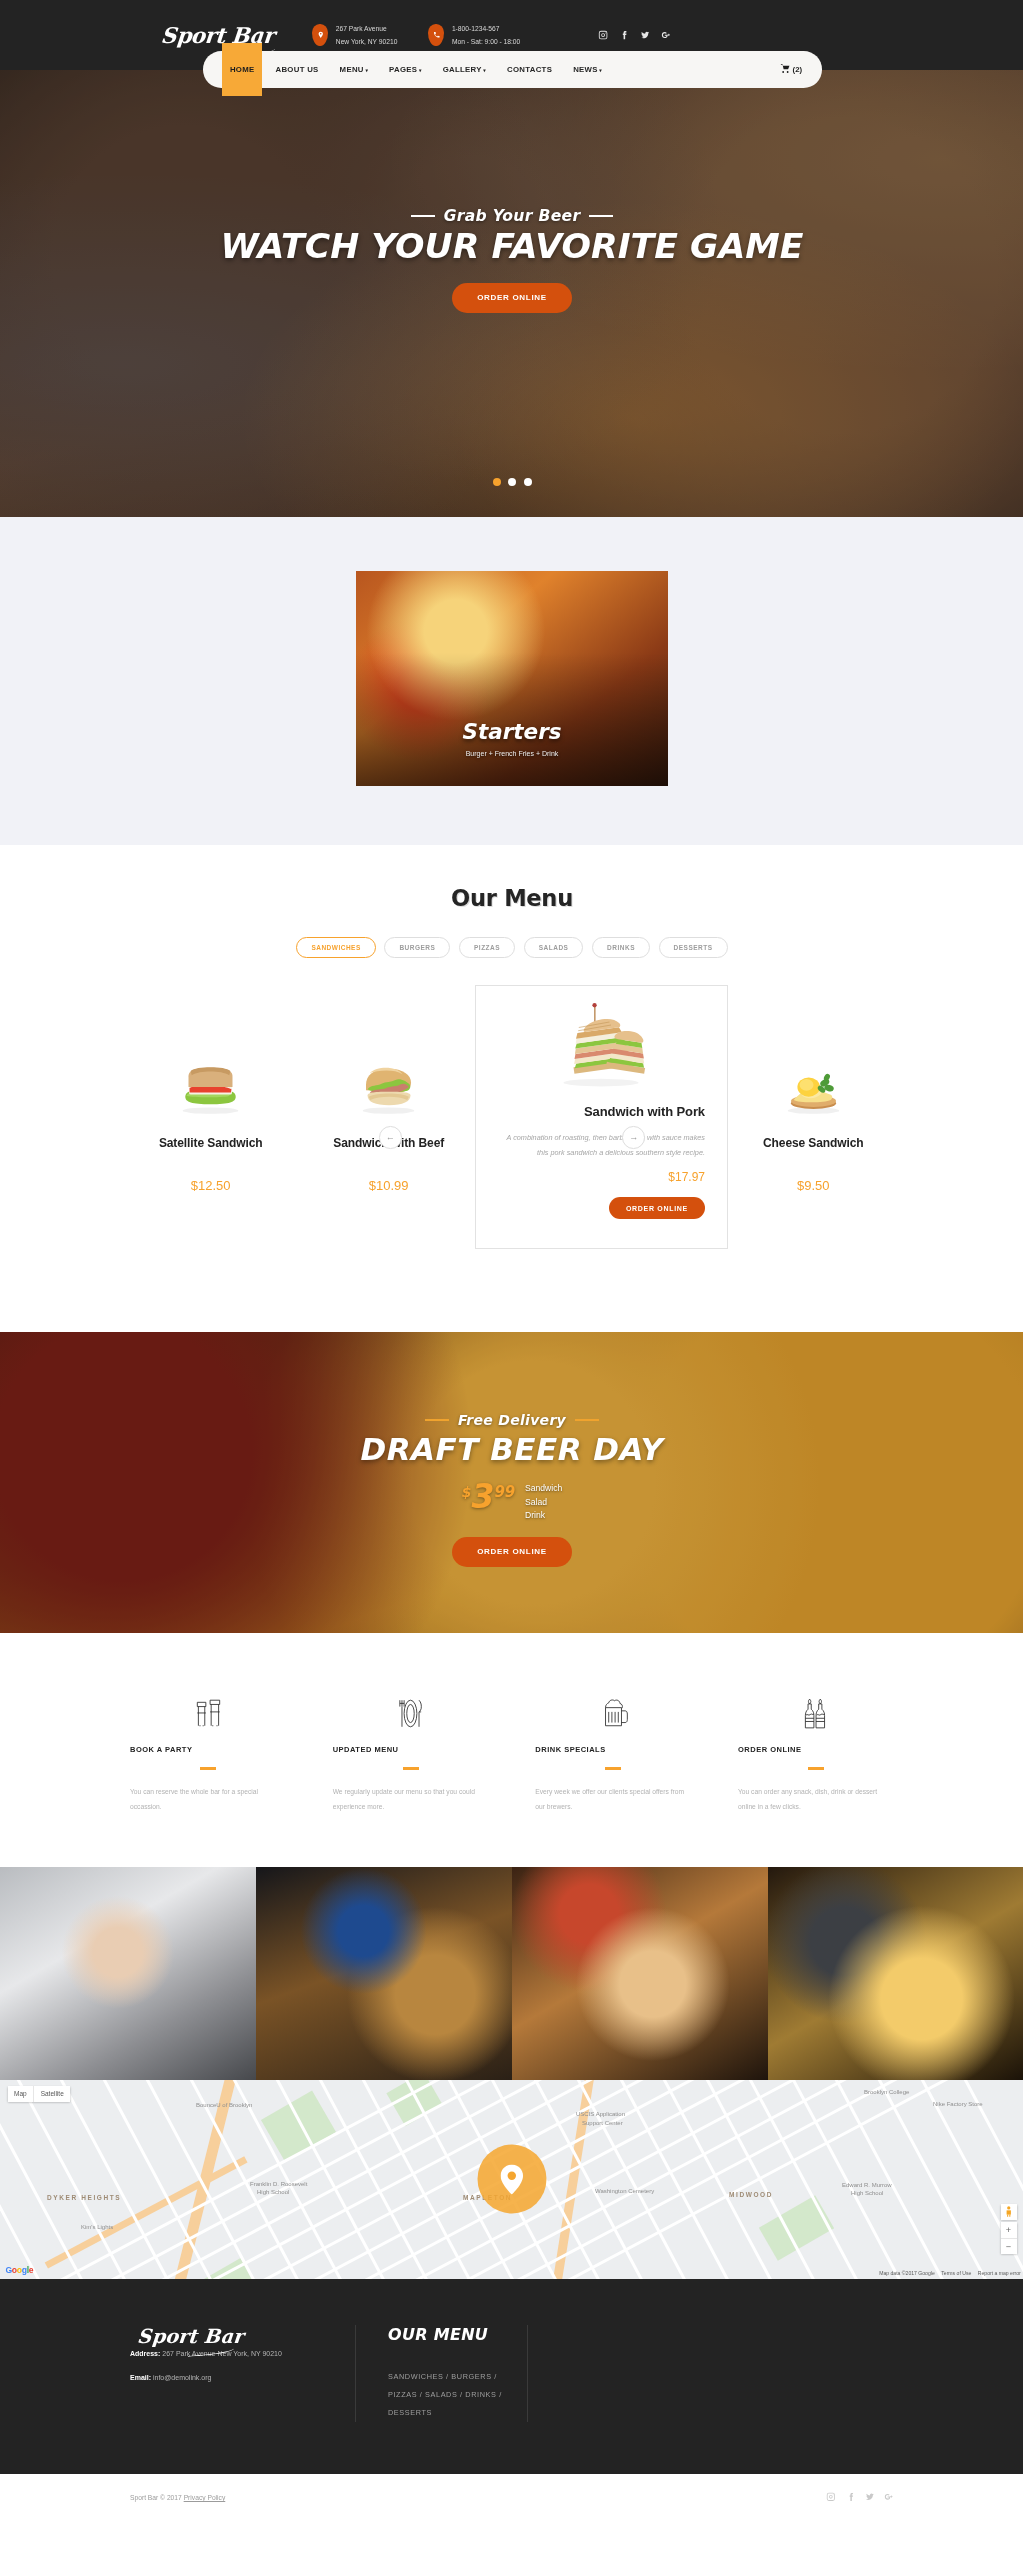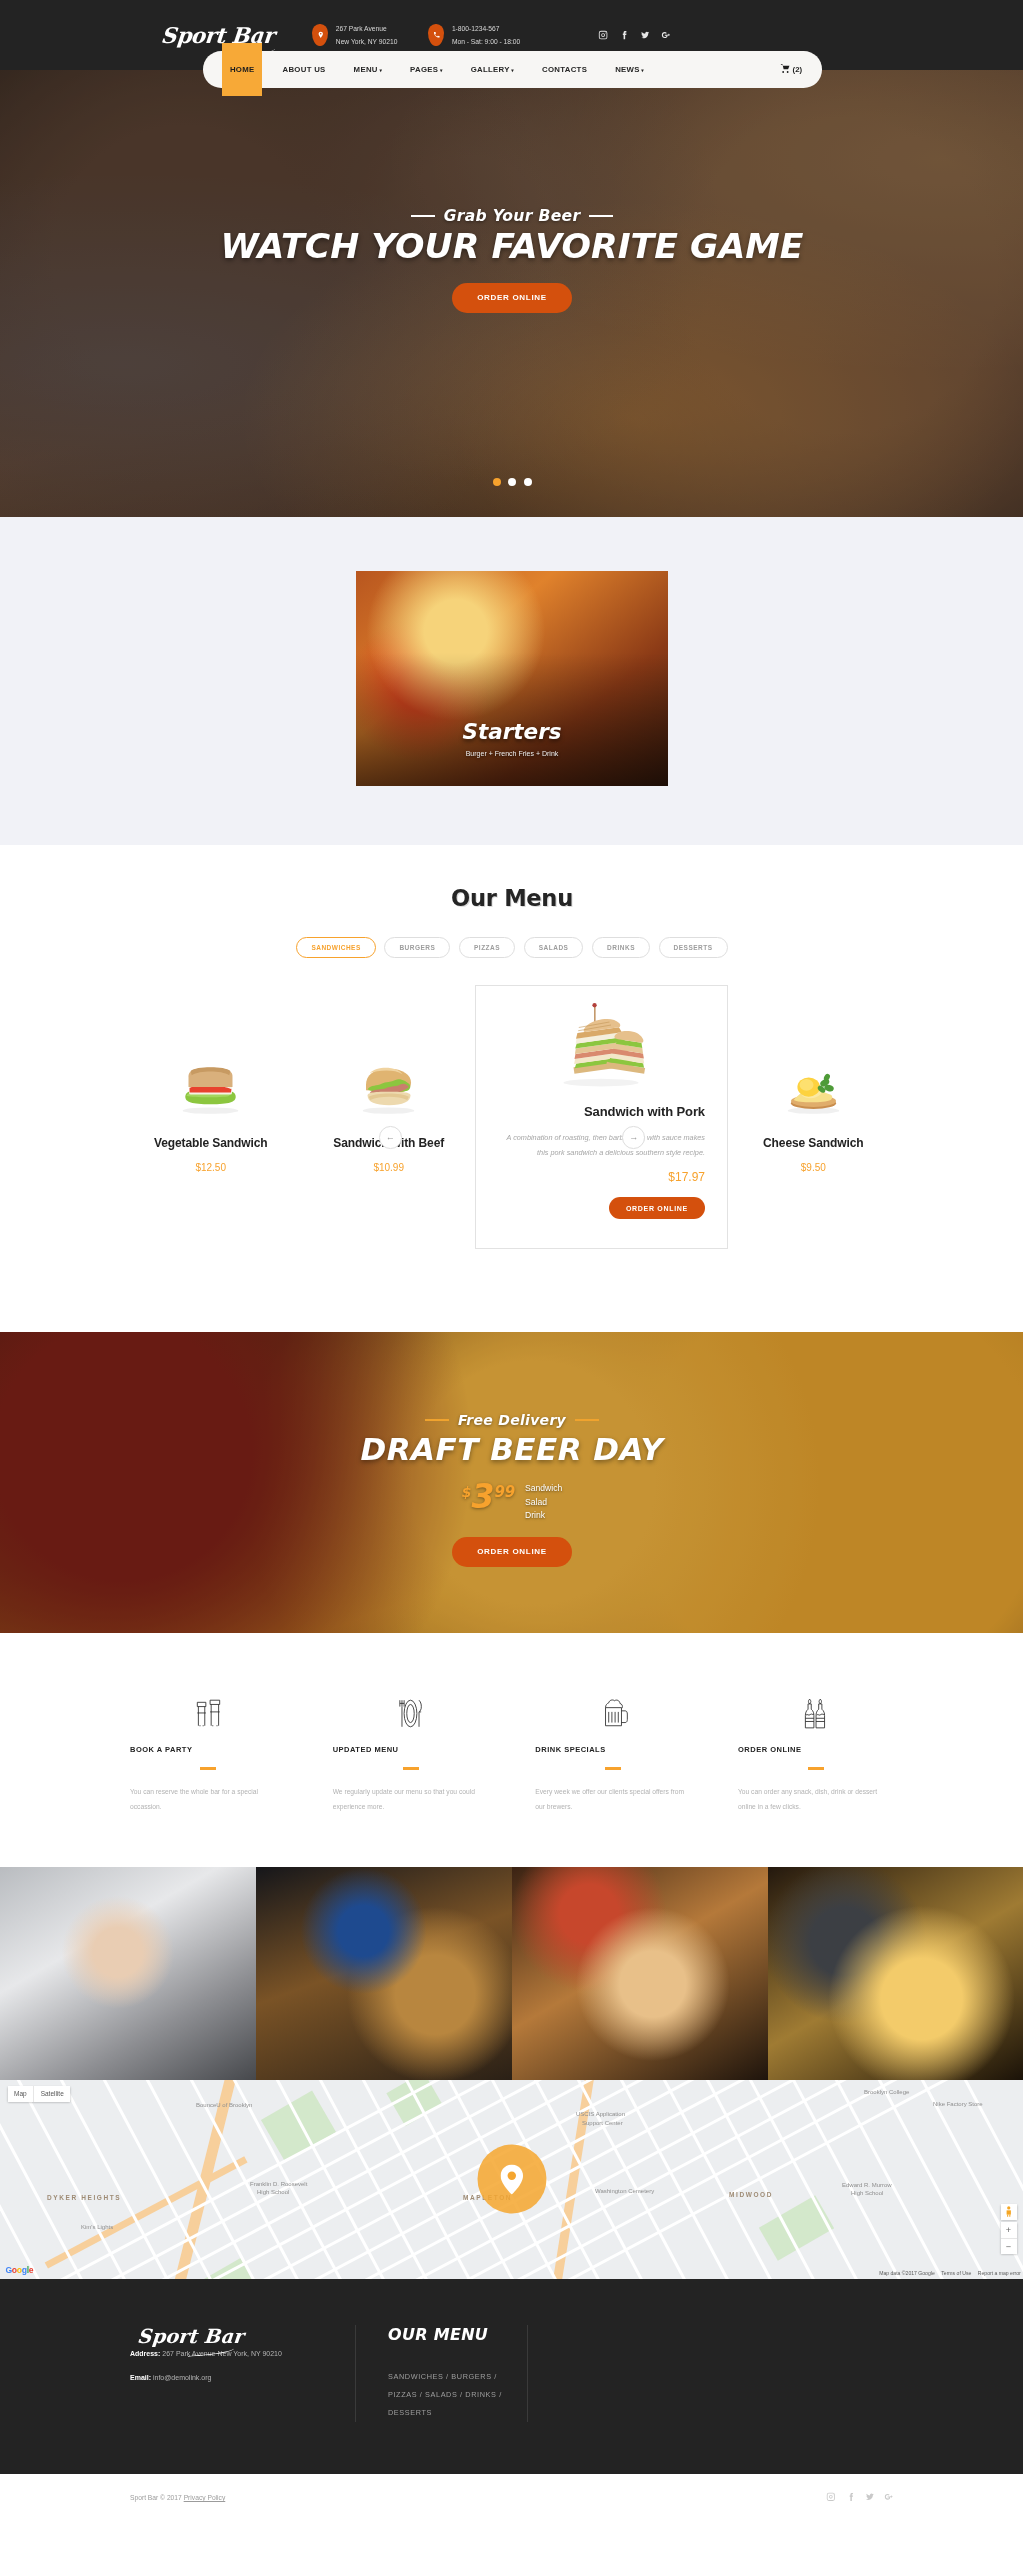--- a/index.html
+++ b/index.html
@@ -45,21 +45,21 @@
 
   
   .navwrap { position:absolute; top:51px; left:0; right:0; z-index:20; display:flex; justify-content:center; }
   .nav {
     width:619px; height:37px; background:#f7f6f4; border-radius:18.3px;
     display:flex; align-items:center; padding:0 19.4px;
   }
   .nav ul { list-style:none; display:flex; align-items:center; gap:0; }
   .nav li a {
     display:block; text-decoration:none; color:#262626; font-size:7.8px;
-    font-weight:bold; letter-spacing:0.3px; padding:22px 8px; margin-right:12px;
+    font-weight:bold; letter-spacing:0.3px; padding:22px 8px; margin-right:5px;
     white-space:nowrap;
     text-align:right;
   }
   .nav li.active a { background:#f7a937; color:#1d1d1d; }
   .caret { font-size:4.8px; margin-left:1.6px; display:inline-block; }
   .cart { margin-left:auto; display:flex; align-items:center; gap:1.6px; color:#1d1d1d; font-size:7.8px; font-weight:bold;}
   .cart svg{ width:10.8px; height:10.8px; fill:#1d1d1d; }
 
   
   .hero {
@@ -145,21 +145,21 @@
     padding:6px 14px; font-size:6.5px; font-weight:bold; letter-spacing:0.5px;
     color:#9d9d9d; cursor:pointer; font-family:"Liberation Sans",sans-serif; white-space:nowrap;
   }
   .tab.on{ border-color:#f7a22d; color:#f7a22d; }
 
   .carousel{ position:relative; width:1024px; height:334px; margin-top:27px; }
   .car-track{ display:flex; align-items:flex-start; justify-content:center; gap:0; }
   .mi{ width:178px; text-align:center; padding-top:45px; }
   .mi .thumb{ height:86px; display:flex; align-items:flex-end; justify-content:center; }
   .mi .nm{ font-size:12px; font-weight:bold; color:#232323; margin-top:20.4px; letter-spacing:-0.1px; }
-  .mi .pr{ font-size:10px; color:#f7a22d; margin-top:12px; }
+  .mi .pr{ font-size:13px; color:#f7a22d; margin-top:28px; }
   .mi.feat{
     width:253px; border:0.8px solid #e2e2e2; padding:16px 21.5px 29px; background:#fff;
     margin:0 -3.2px; position:relative; z-index:3; text-align:right;
   }
   .mi.feat .thumb{ height:86px; }
   .mi.feat .nm{ margin-top:16px; font-size:13px; }
   .mi.feat .desc{ font-size:7.3px; font-style:italic; color:#a6a6a6; line-height:2.1; margin-top:10.8px; }
   .mi.feat .pr{ font-size:12px; margin-top:9.7px; }
   .mi.feat .btn-orange{ margin-top:13px; padding:7.5px 17px; font-size:7px; border-radius:15px; }
   .arrow{
@@ -438,21 +438,21 @@
             <svg class="fd" width="81" height="59" viewBox="0 0 150 110">
               <ellipse cx="75" cy="100" rx="52" ry="6" fill="#f0f0f0"></ellipse>
               <path d="M28 74c0-10 12-15 47-15s47 5 47 15-12 14-47 14-47-4-47-14z" fill="#8cc63f"></path>
               <path d="M30 72c5-7 14-4 18-9s14-2 18-7 17 0 22-5 16 2 20 8 6 12 0 14-73 4-78-1z" fill="#a4d65e"></path>
               <rect x="35" y="54" width="80" height="16" rx="3" fill="#f6f1e3"></rect>
               <path d="M36 58c10-6 28-9 42-7s28 6 36 9l-1 6H36z" fill="#e8422e"></path>
               <path d="M34 36c0-10 9-16 41-16s41 6 41 16v20H34z" fill="#d9b07c"></path>
               <path d="M38 26c6-5 20-7 37-7s31 2 37 7l-2 8c-8-5-21-7-35-7s-27 2-35 7z" fill="#c79a62"></path>
             </svg>
           </div>
-          <div class="nm">Vegetable Sandwich</div>
+          <div class="nm">Satellite Sandwich</div>
           <div class="pr">$12.50</div>
         </div>
 
         <div class="mi">
           <div class="thumb">
             <svg class="fd" width="81" height="59" viewBox="0 0 150 110">
               <ellipse cx="75" cy="100" rx="48" ry="6" fill="#f0f0f0"></ellipse>
               <path d="M33 52c0-18 14-30 42-30s42 12 42 26c0 10-8 16-20 18l-64-4z" fill="#e0b471"></path>
               <path d="M40 30c7-7 18-10 30-10 14 0 25 4 31 12-8-5-18-7-30-7s-23 2-31 5z" fill="#f0d3a0"></path>
               <path d="M36 60c6-8 18-6 26-10s18-3 26-7 20 2 26 8c3 3 2 10-4 12-18 5-64 4-74-3z" fill="#8cc63f"></path>

